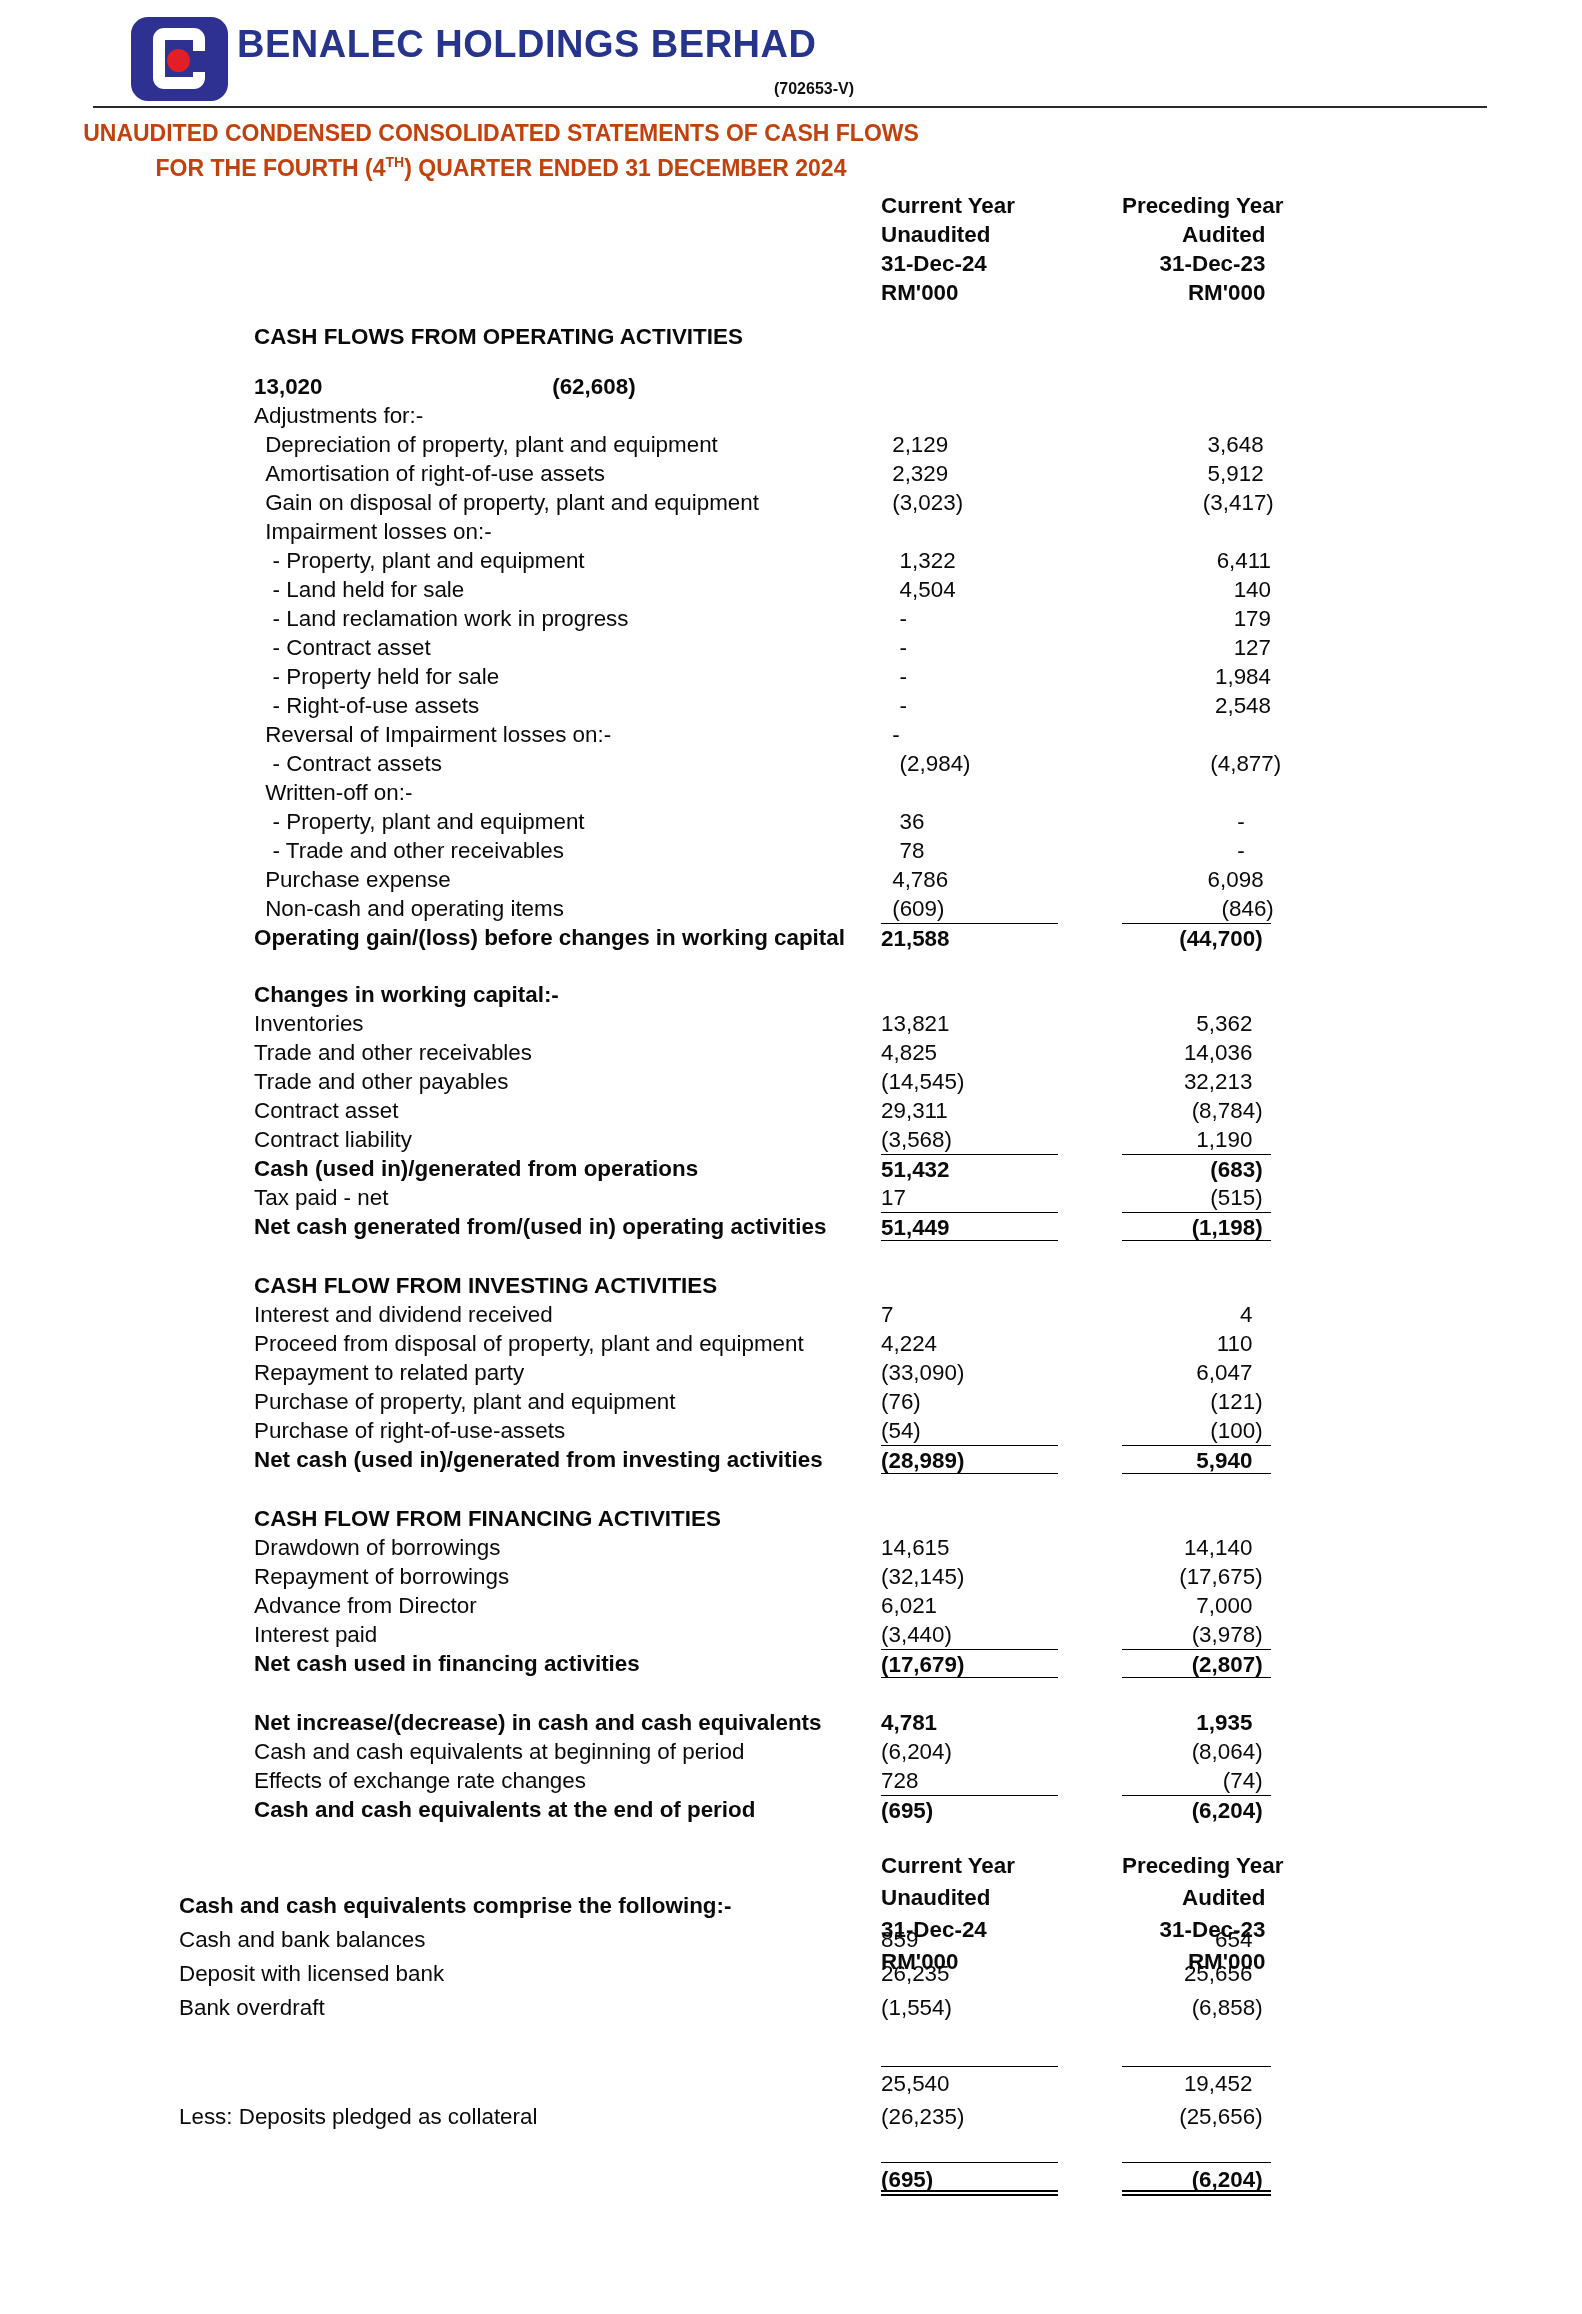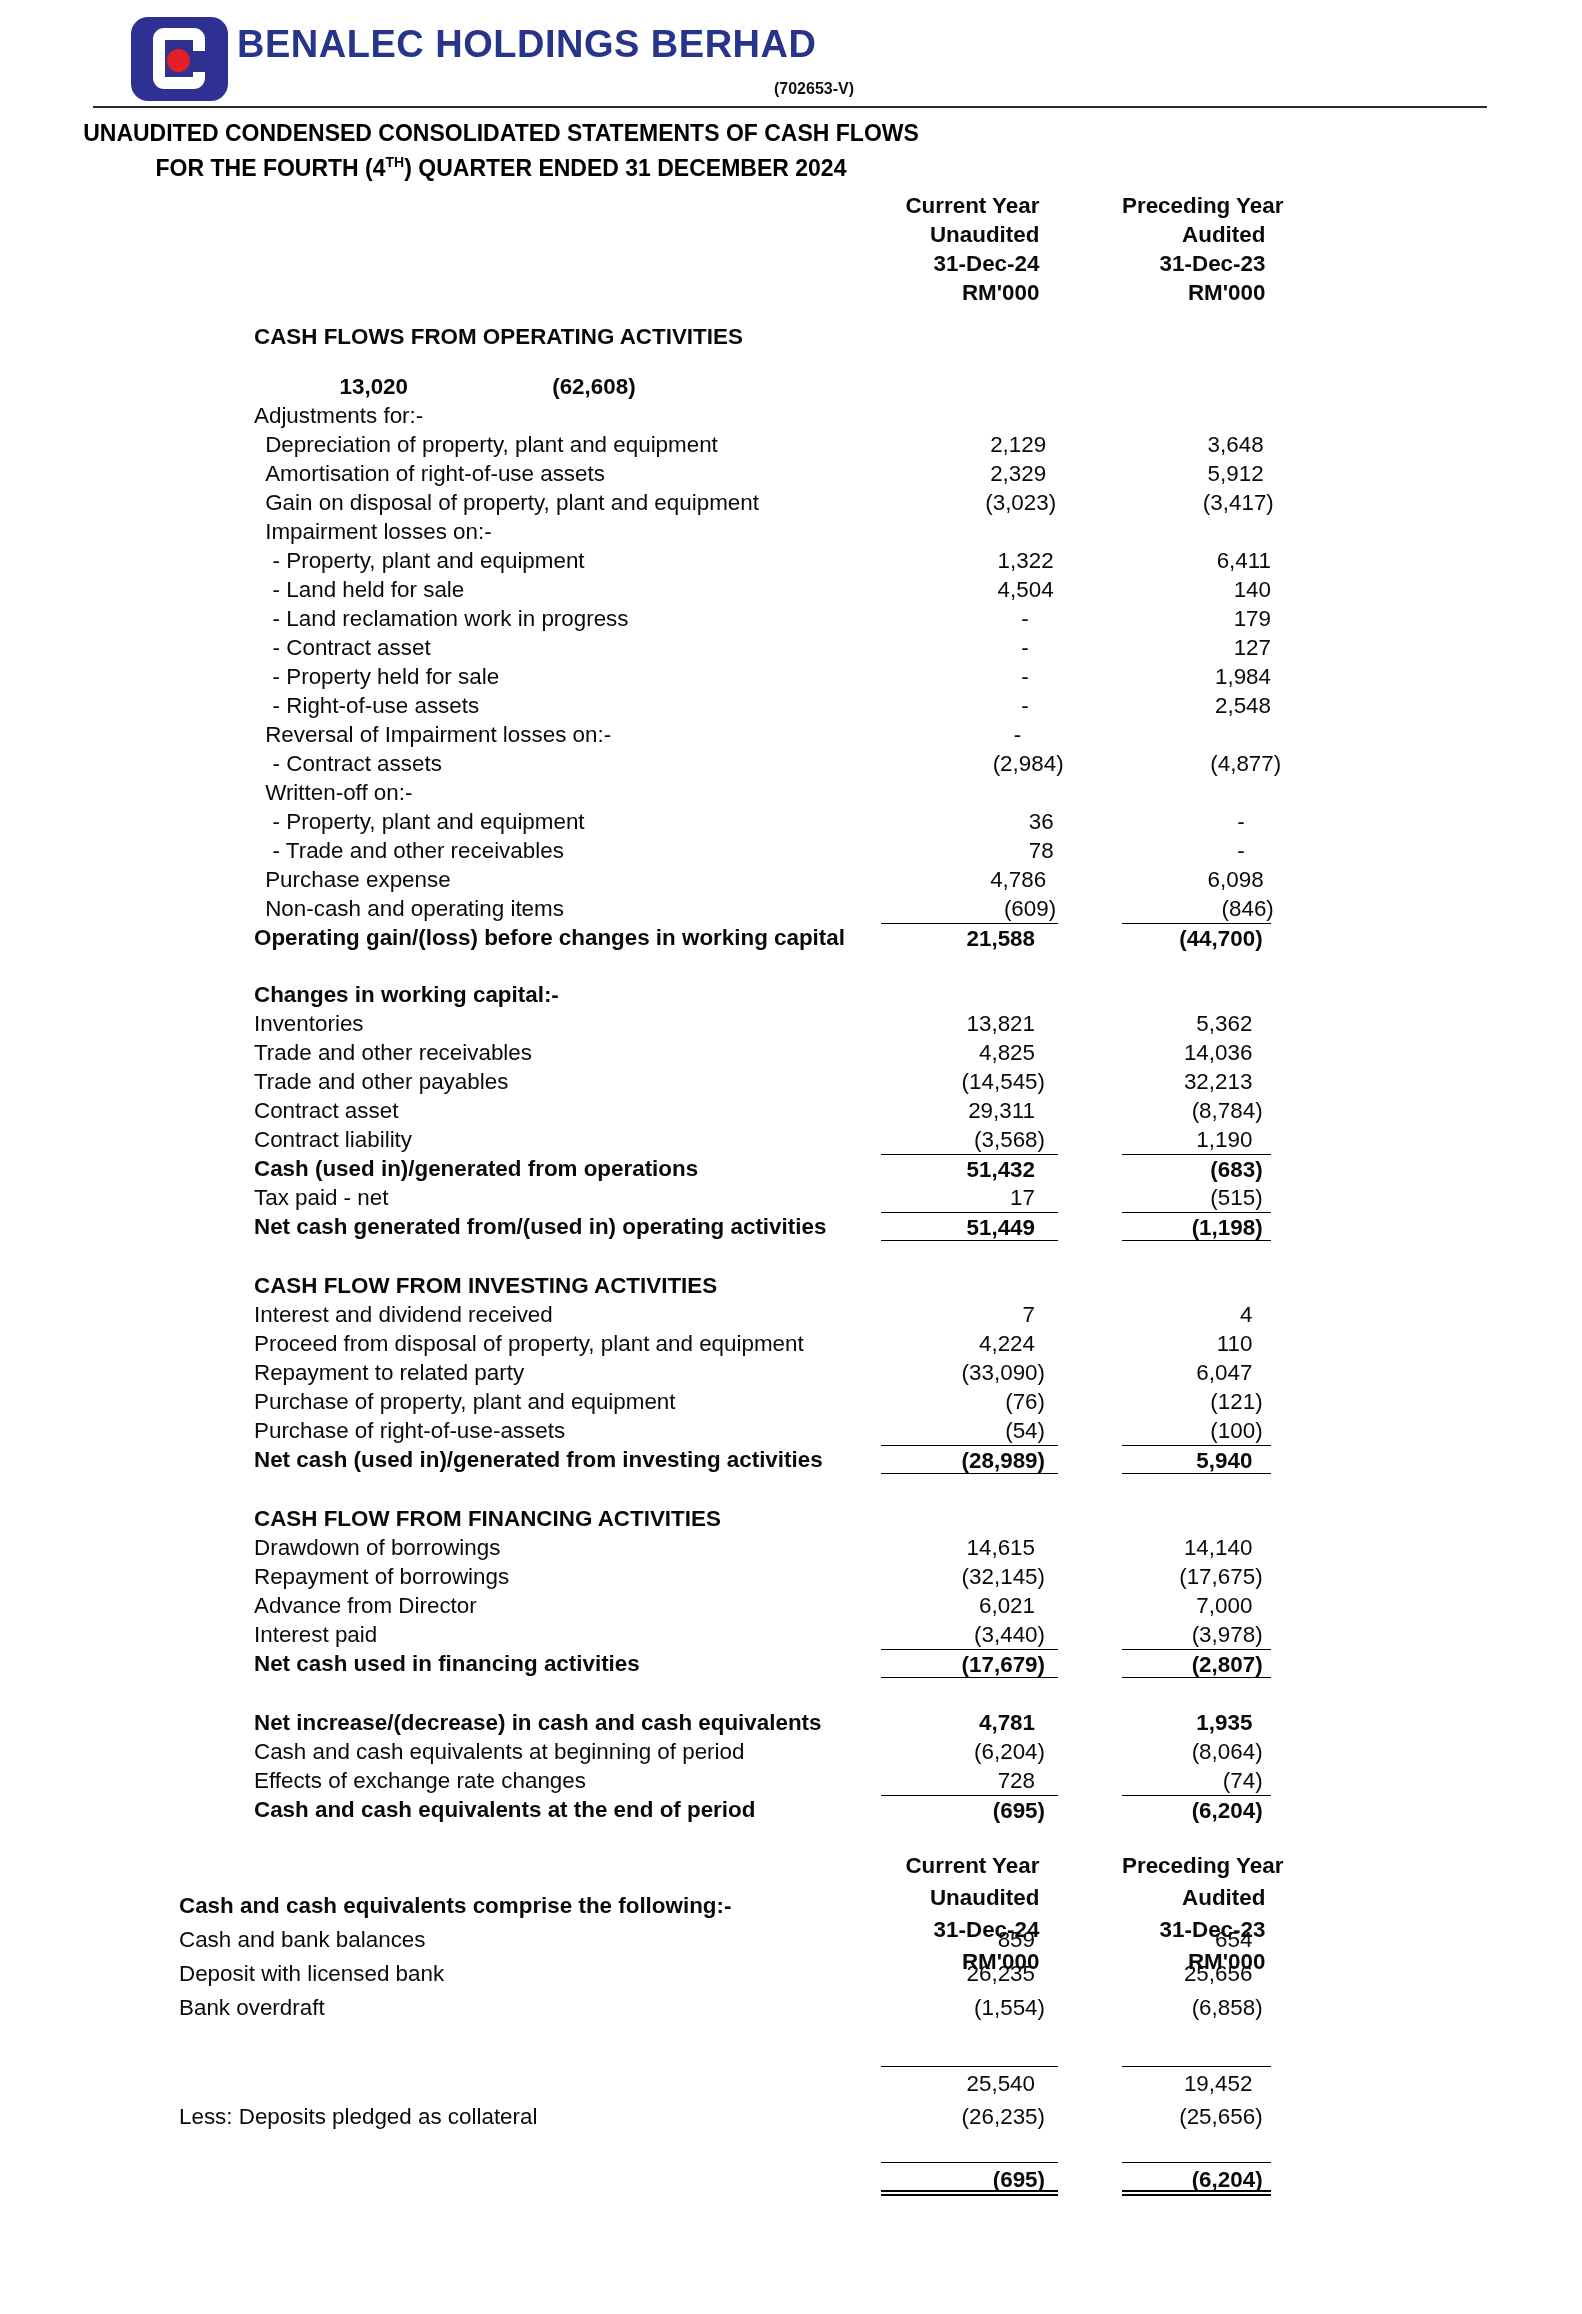--- a/index.html
+++ b/index.html
@@ -16,34 +16,34 @@
   .logo-bg{position:absolute;inset:0;background:#2e3192;border-radius:17px;}
   .logo-c{position:absolute;left:22.4px;top:11.2px;width:28px;height:37px;border:12px solid #ffffff;border-radius:11.2px;}
   .logo-cut{position:absolute;left:62px;top:34px;width:35px;height:20.5px;background:#2e3192;}
   .logo-dot{position:absolute;left:36px;top:32px;width:23px;height:23px;border-radius:50%;background:#e21e26;}
   #company-name{
     position:absolute;left:237px;top:23px;
     font-size:38px;font-weight:bold;color:#27348b;letter-spacing:0.5px;white-space:nowrap;
   }
   #reg-no{position:absolute;left:588px;top:80px;width:266px;text-align:right;font-size:16px;font-weight:bold;color:#111;}
   #header-rule{position:absolute;left:93px;top:106px;width:1394px;height:1.9px;background:#2b2b2b;}
-  #title{position:absolute;left:0;top:119px;width:1002px;text-align:center;font-weight:bold;font-size:23px;line-height:29px;color:#000000;}
+  #title{position:absolute;left:0;top:119px;width:1002px;text-align:center;font-weight:bold;font-size:23px;line-height:29px;color:#c2410c;}
   #title sup{font-size:14px;}
   
   #content{position:absolute;left:0;top:191px;width:1583px;}
   .r{display:flex;height:29px;line-height:29px;font-size:22.4px;}
   .t1 .r{margin-left:254px;}
   .t2 .r{margin-left:179px;height:34px;line-height:34px;}
   .lbl{width:627px;white-space:nowrap;}
   .t2 .lbl{width:702px;}
   .i1{padding-left:11.2px;}
   .i2{padding-left:18.6px;}
   .b{font-weight:bold;}
   .sect{font-weight:bold;}
-  .v{width:177px;text-align:right;padding-right:23px;box-sizing:border-box;white-space:nowrap;}
+  .v{width:177px;padding-right:23px;box-sizing:border-box;white-space:nowrap;}
   .v.paren{padding-right:13px;}
   .v.dash{padding-right:48px;}
   .sp{width:64px;}
   .v2{width:149px;text-align:right;padding-right:18.6px;box-sizing:border-box;white-space:nowrap;}
   .v2.paren{padding-right:8.4px;}
   .v2.dash{padding-right:45px;}
   .r-t .v,.r-t .v2{border-top:1.9px solid #000;}
   .r-tb .v,.r-tb .v2{border-top:1.9px solid #000;border-bottom:1.9px solid #000;}
   .r-t-bd .v,.r-t-bd .v2{border-top:1.9px solid #000;border-bottom:6.5px double #000;}
   .gap{width:100%;}

